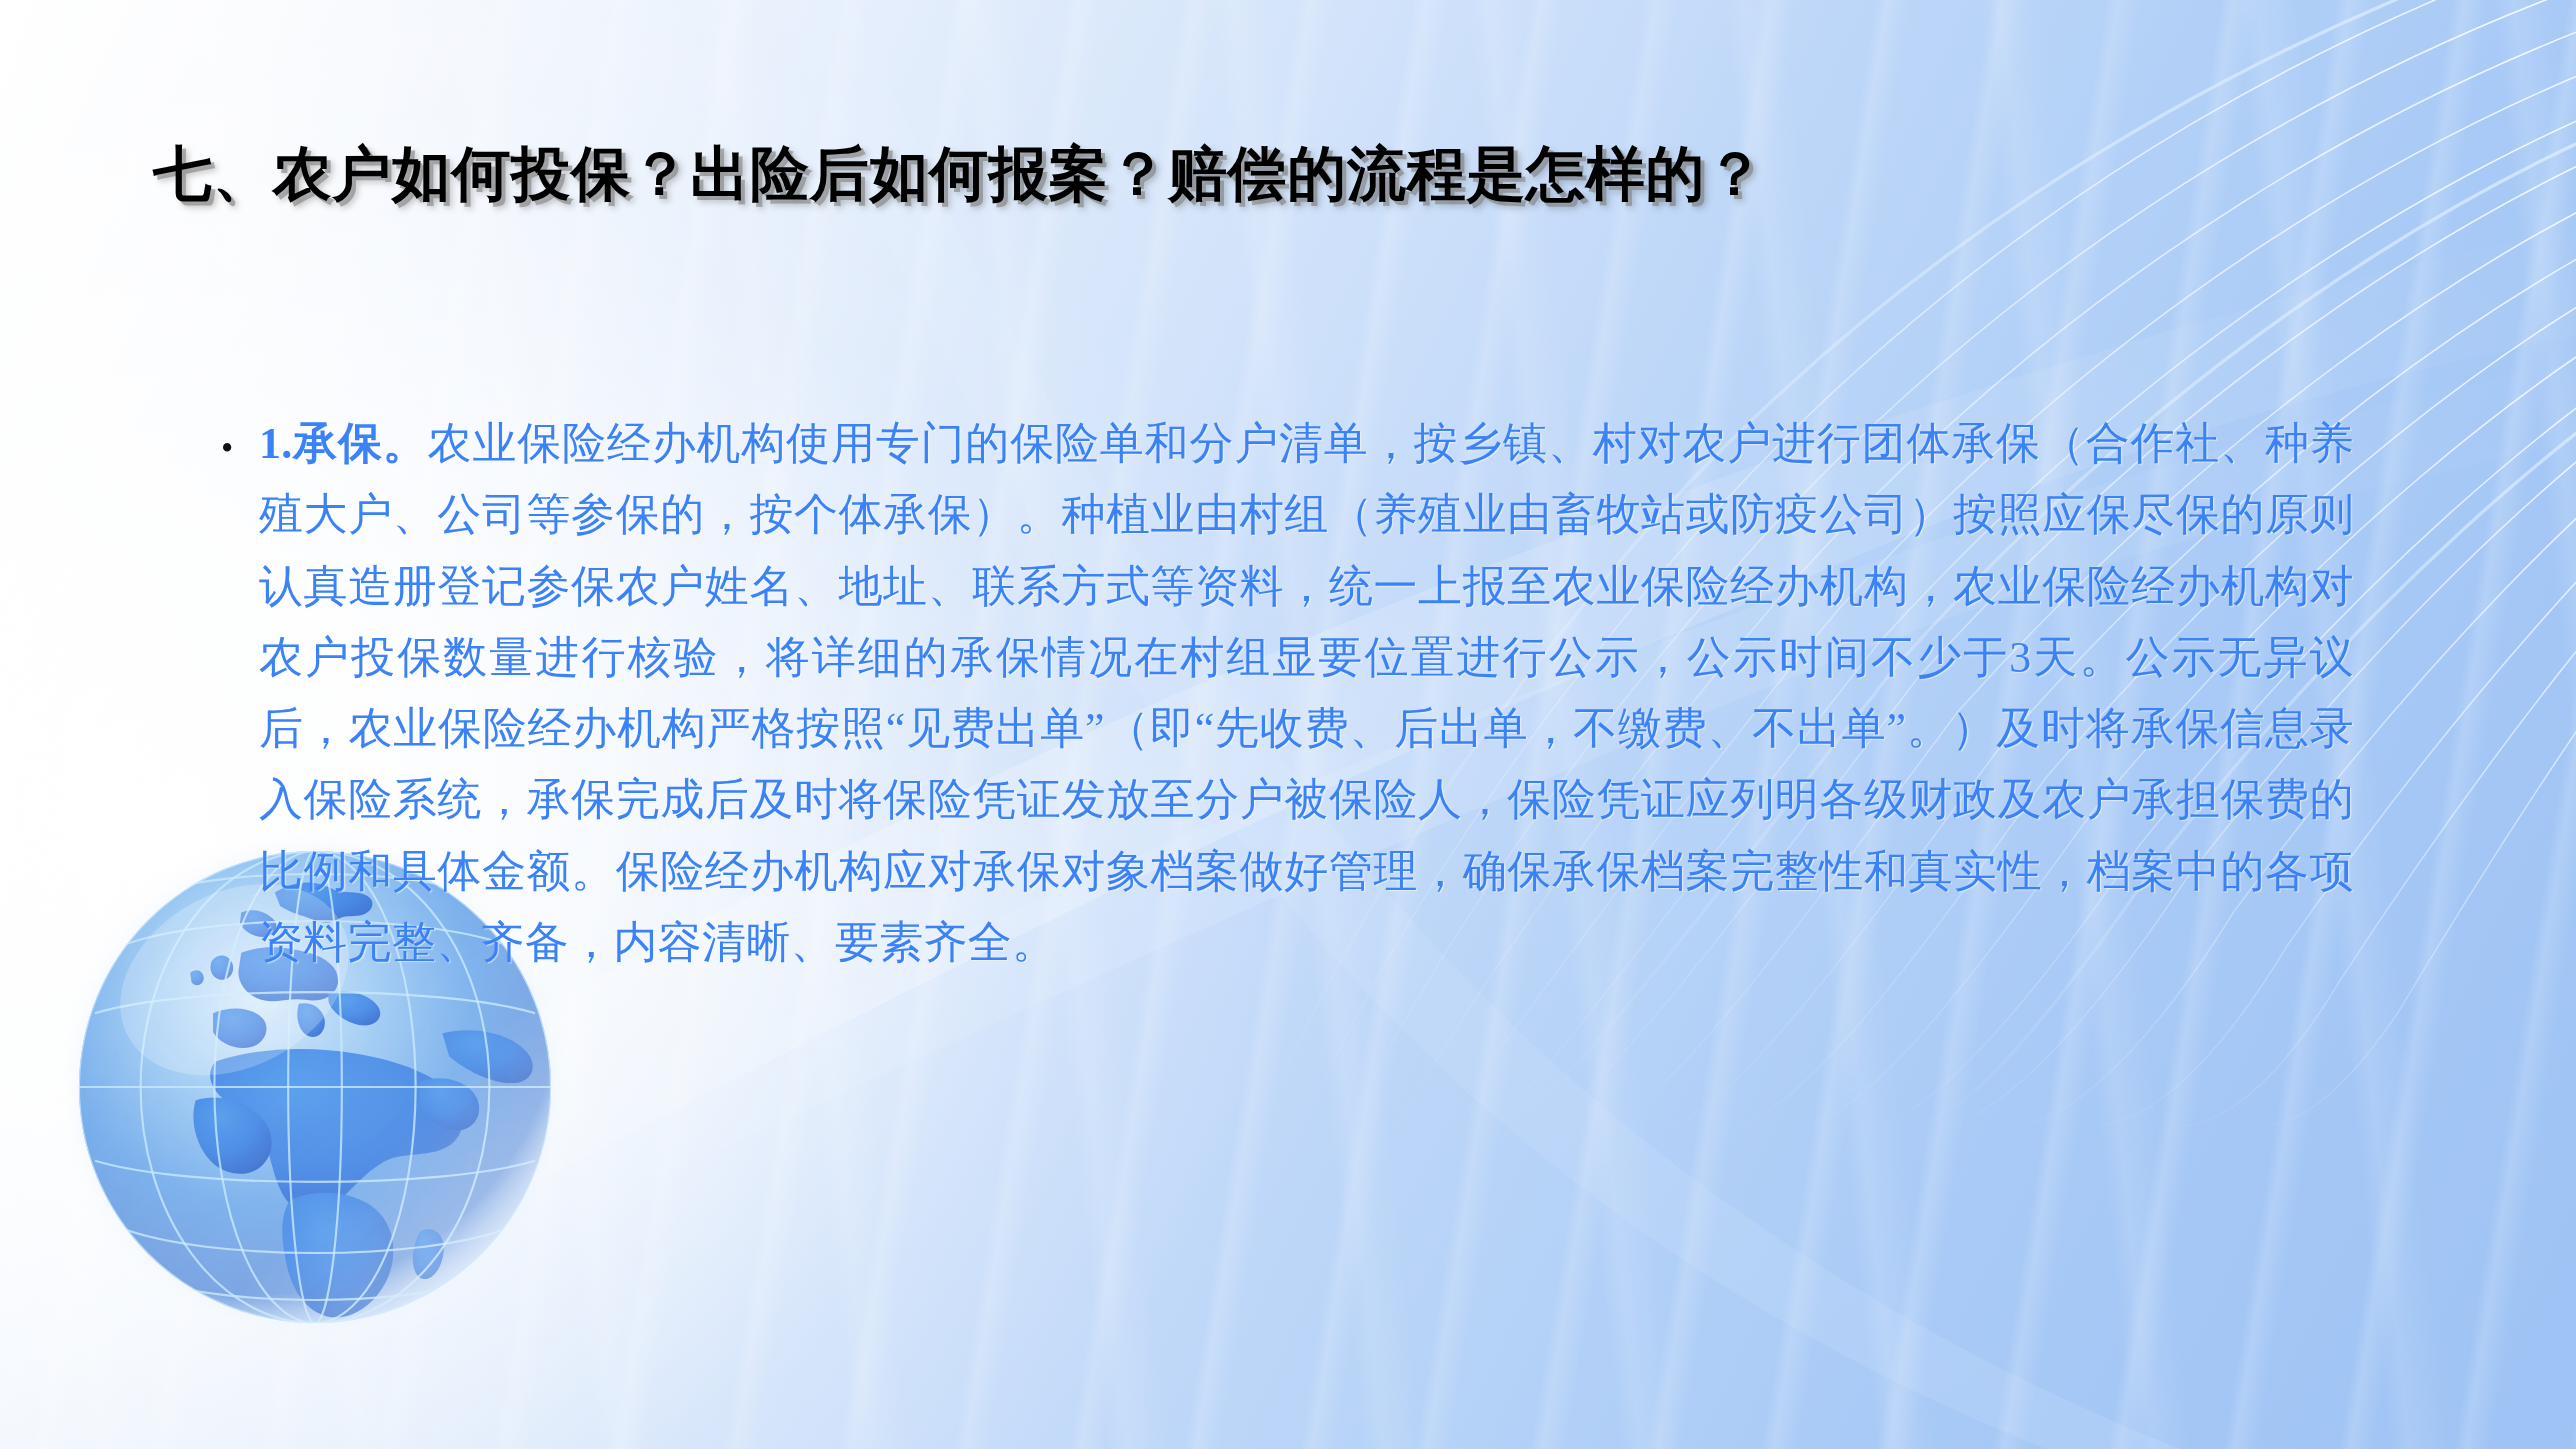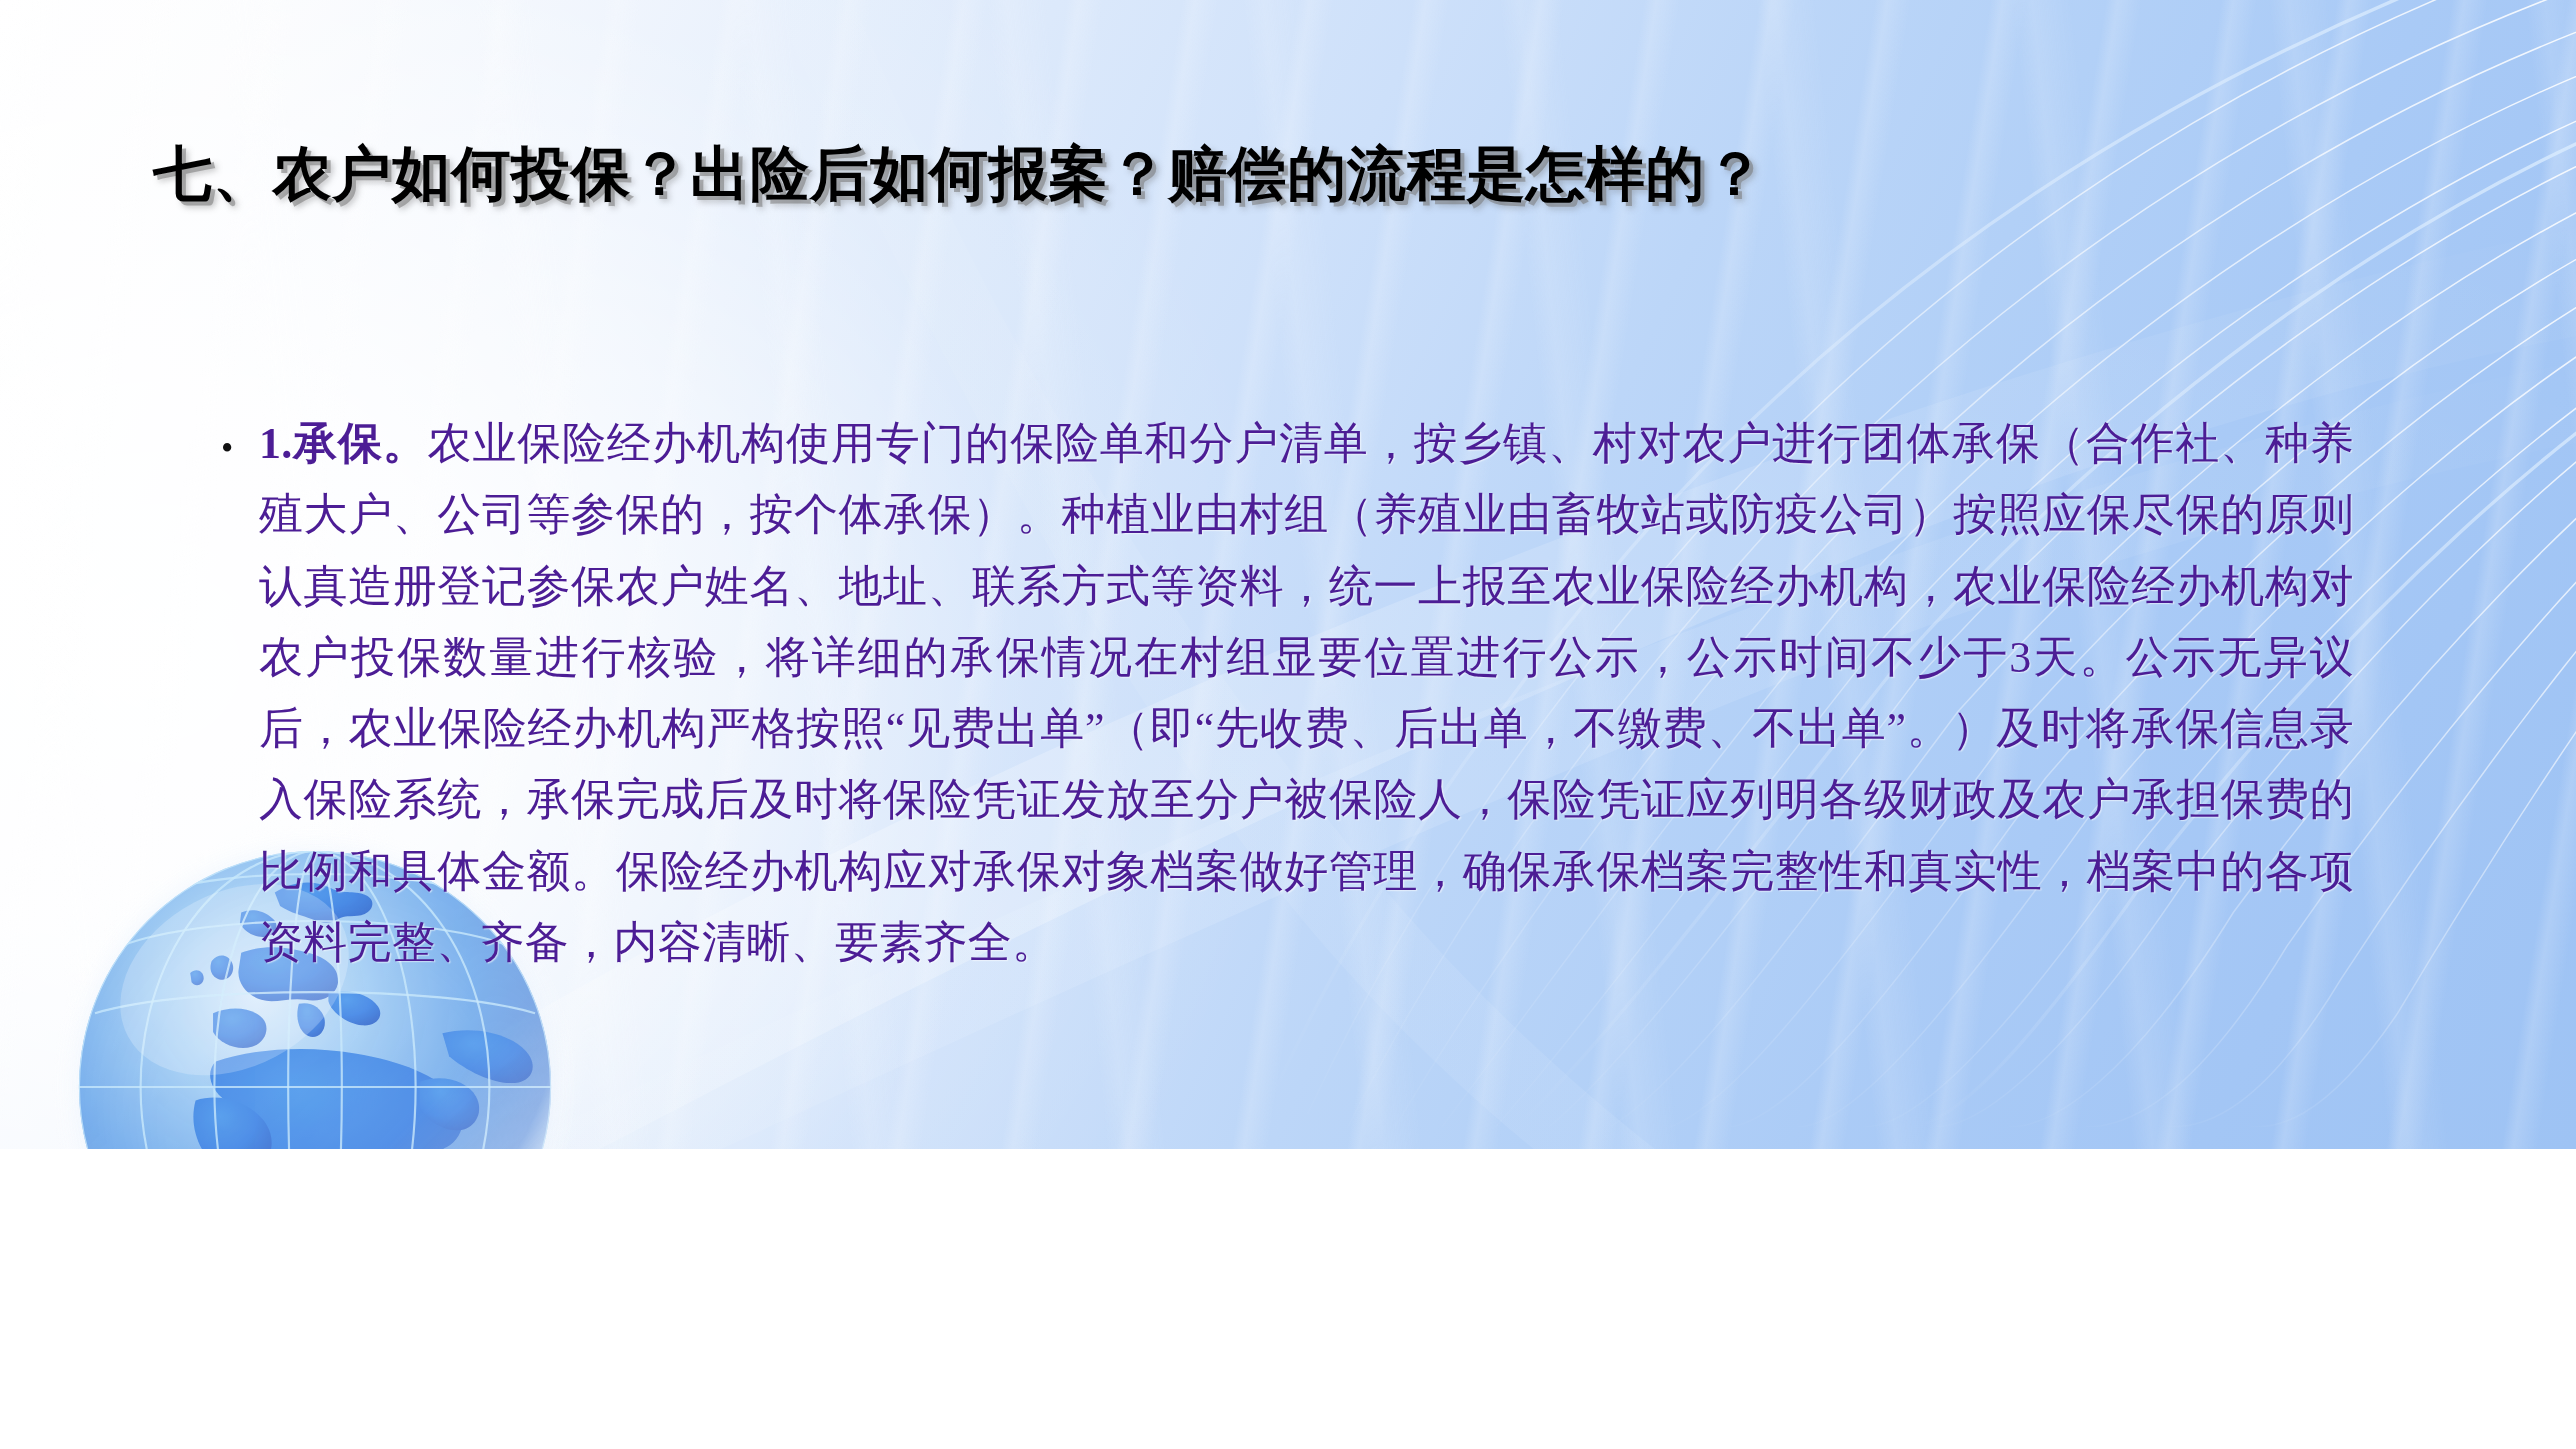--- a/index.html
+++ b/index.html
@@ -4,21 +4,21 @@
 <style>
   html, body {
     margin: 0;
     padding: 0;
     background: #ffffff;
   }
 
   #slide {
     position: relative;
     width: 2576px;
-    height: 1149px;
+    height: 1449px;
     overflow: hidden;
     background: #ffffff;
     font-family: "Liberation Serif", "DejaVu Serif", serif;
   }
 
   
   .bg-base {
     position: absolute;
     inset: 0;
     background:
@@ -133,21 +133,21 @@
     line-height: 1;
     color: #111111;
     text-align: left;
   }
 
   .body-text {
     flex: 1 1 auto;
     font-family: "Liberation Serif", "DejaVu Serif", serif;
     font-size: 44px;
     line-height: 1.62;
-    color: #4c1d95;
+    color: #3b82f6;
     text-align: justify;
     text-justify: inter-character;
     letter-spacing: 0.3px;
     text-shadow: 1.3px 1.3px 1.3px rgba(255,255,255,0.55);
   }
 
   .body-text .lead {
     font-weight: bold;
   }
 </style>

